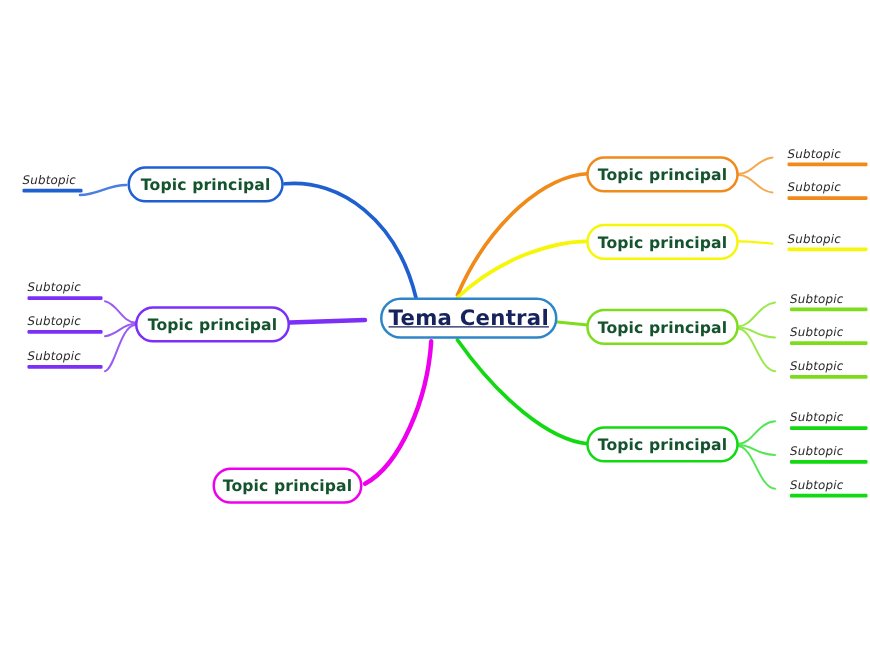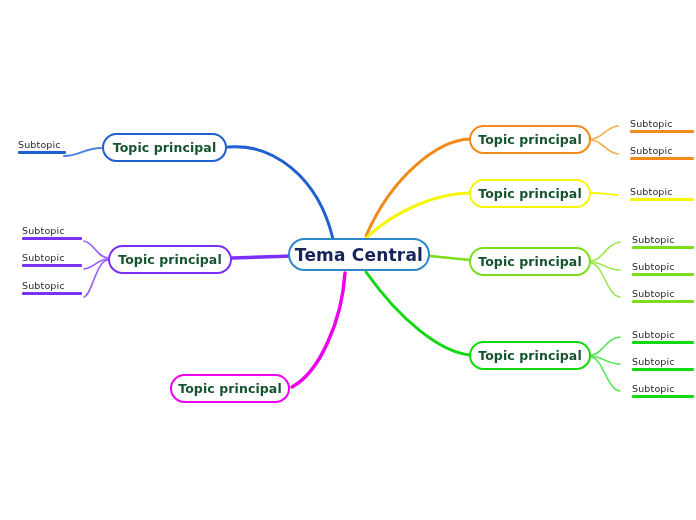--- a/index.html
+++ b/index.html
@@ -44,20 +44,21 @@
   .node-topic {
     border-width: 2px;
     font-size: 12.5px;
     font-weight: bold;
     letter-spacing: 0.1px;
   }
   .sub {
     position: absolute;
     z-index: 4;
     box-sizing: border-box;
+    font-style: italic;
   }
   .sub-label {
     font-size: 9.5px;
     color: #2b2b2b;
     line-height: 11px;
     white-space: nowrap;
     letter-spacing: 0.15px;
   }
   .sub-rule {
     height: 3px;
@@ -101,22 +102,22 @@
     <path d="M 591 262 C 602 262 606 270 620 270" fill="none" stroke="#9ae84a" stroke-width="1.6" stroke-linecap="round"></path>
     <path d="M 591 263 C 603 264 607 296 620 297" fill="none" stroke="#9ae84a" stroke-width="1.6" stroke-linecap="round"></path>
 
     <path d="M 366 272 C 400 320 440 352 470 355" fill="none" stroke="#12d912" stroke-width="3" stroke-linecap="round"></path>
 
     <path d="M 591 355 C 602 355 606 338 620 337" fill="none" stroke="#53e653" stroke-width="1.6" stroke-linecap="round"></path>
     <path d="M 591 356 C 602 356 606 364 620 364" fill="none" stroke="#53e653" stroke-width="1.6" stroke-linecap="round"></path>
     <path d="M 591 357 C 603 358 607 390 620 391" fill="none" stroke="#53e653" stroke-width="1.6" stroke-linecap="round"></path>
   </svg>
 
-  <div class="node node-central" style="left:288px; top:238px; width:142px; height:33px;
-              border-color:#2e86c8; color:#16235c;">
+  <div class="node node-central" style="left:304px; top:238px; width:142px; height:33px;
+              border-color:#2e86c8; color:#16235c;text-decoration:underline;">
     <span>Tema Central</span>
   </div>
 
   <div class="node node-topic" style="left:102px; top:133px; width:125px; height:29px;
               border-color:#1f5fd0; color:#14532d;">
     <span>Topic principal</span>
   </div>
 
   <div class="sub sub-left" style="left:18px; top:139px; width:48px;">
     <div class="sub-label">Subtopic</div>

